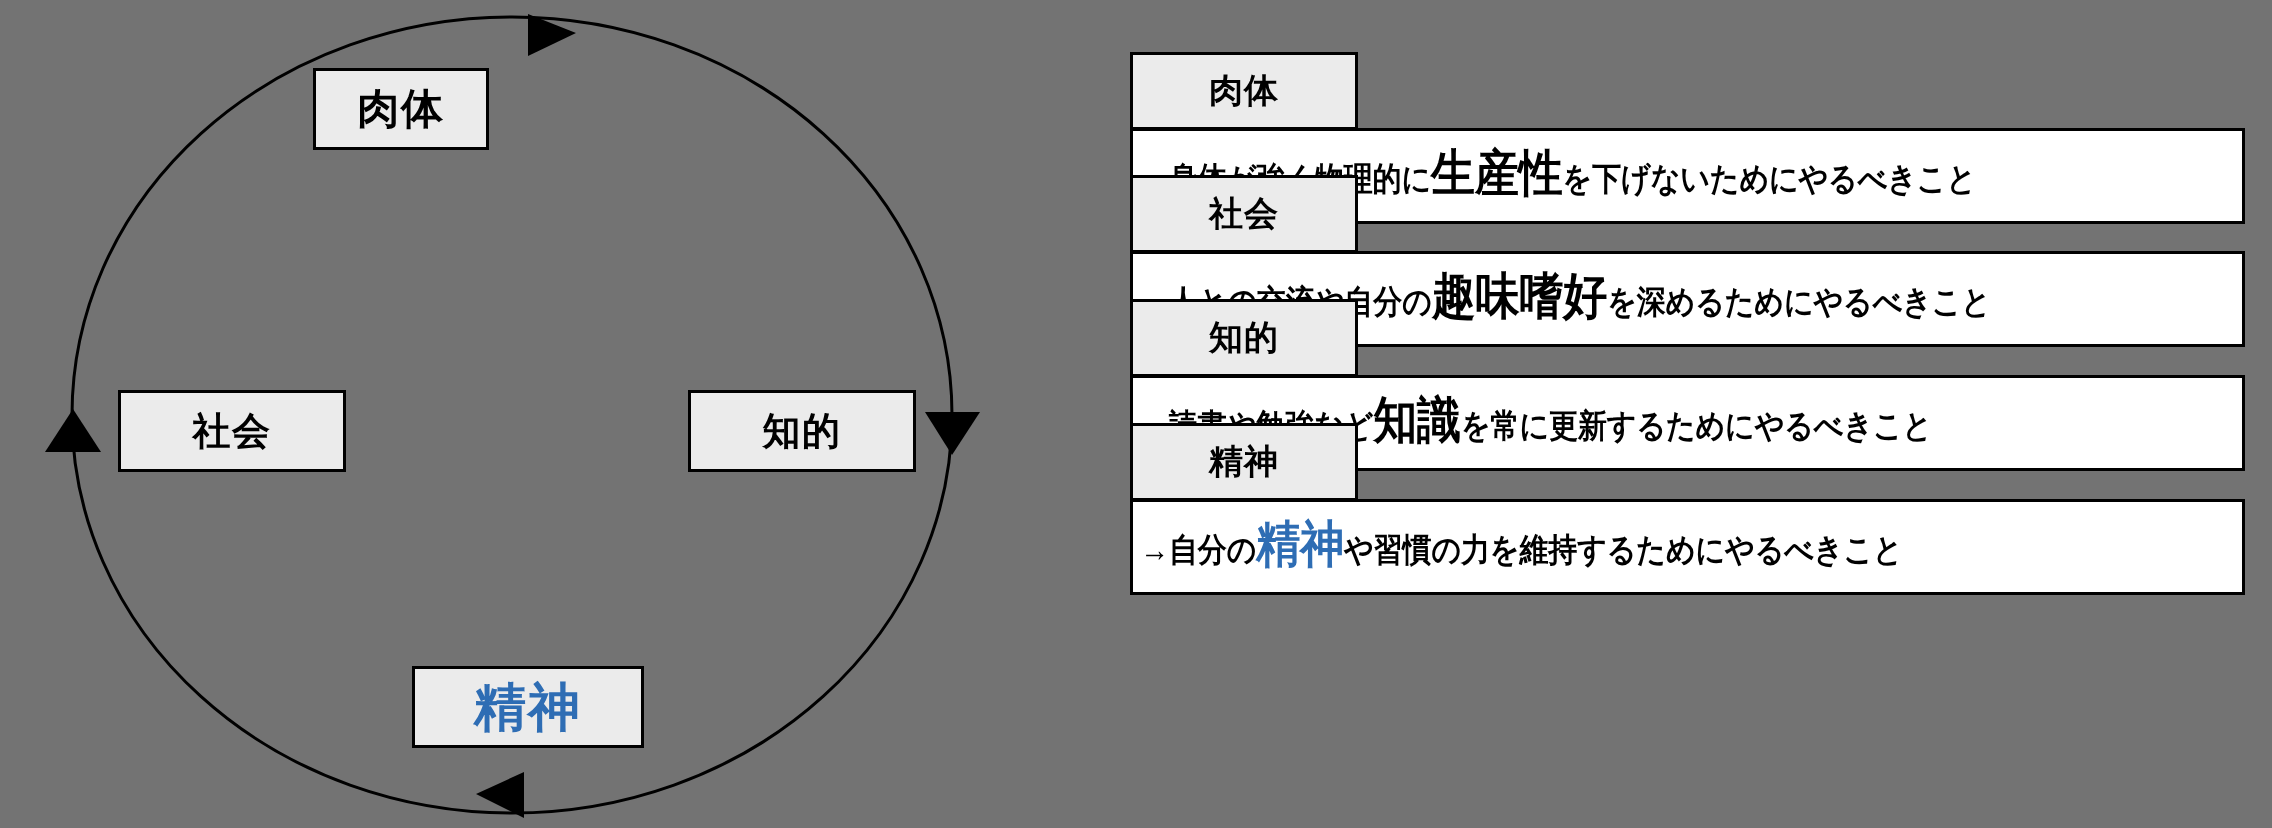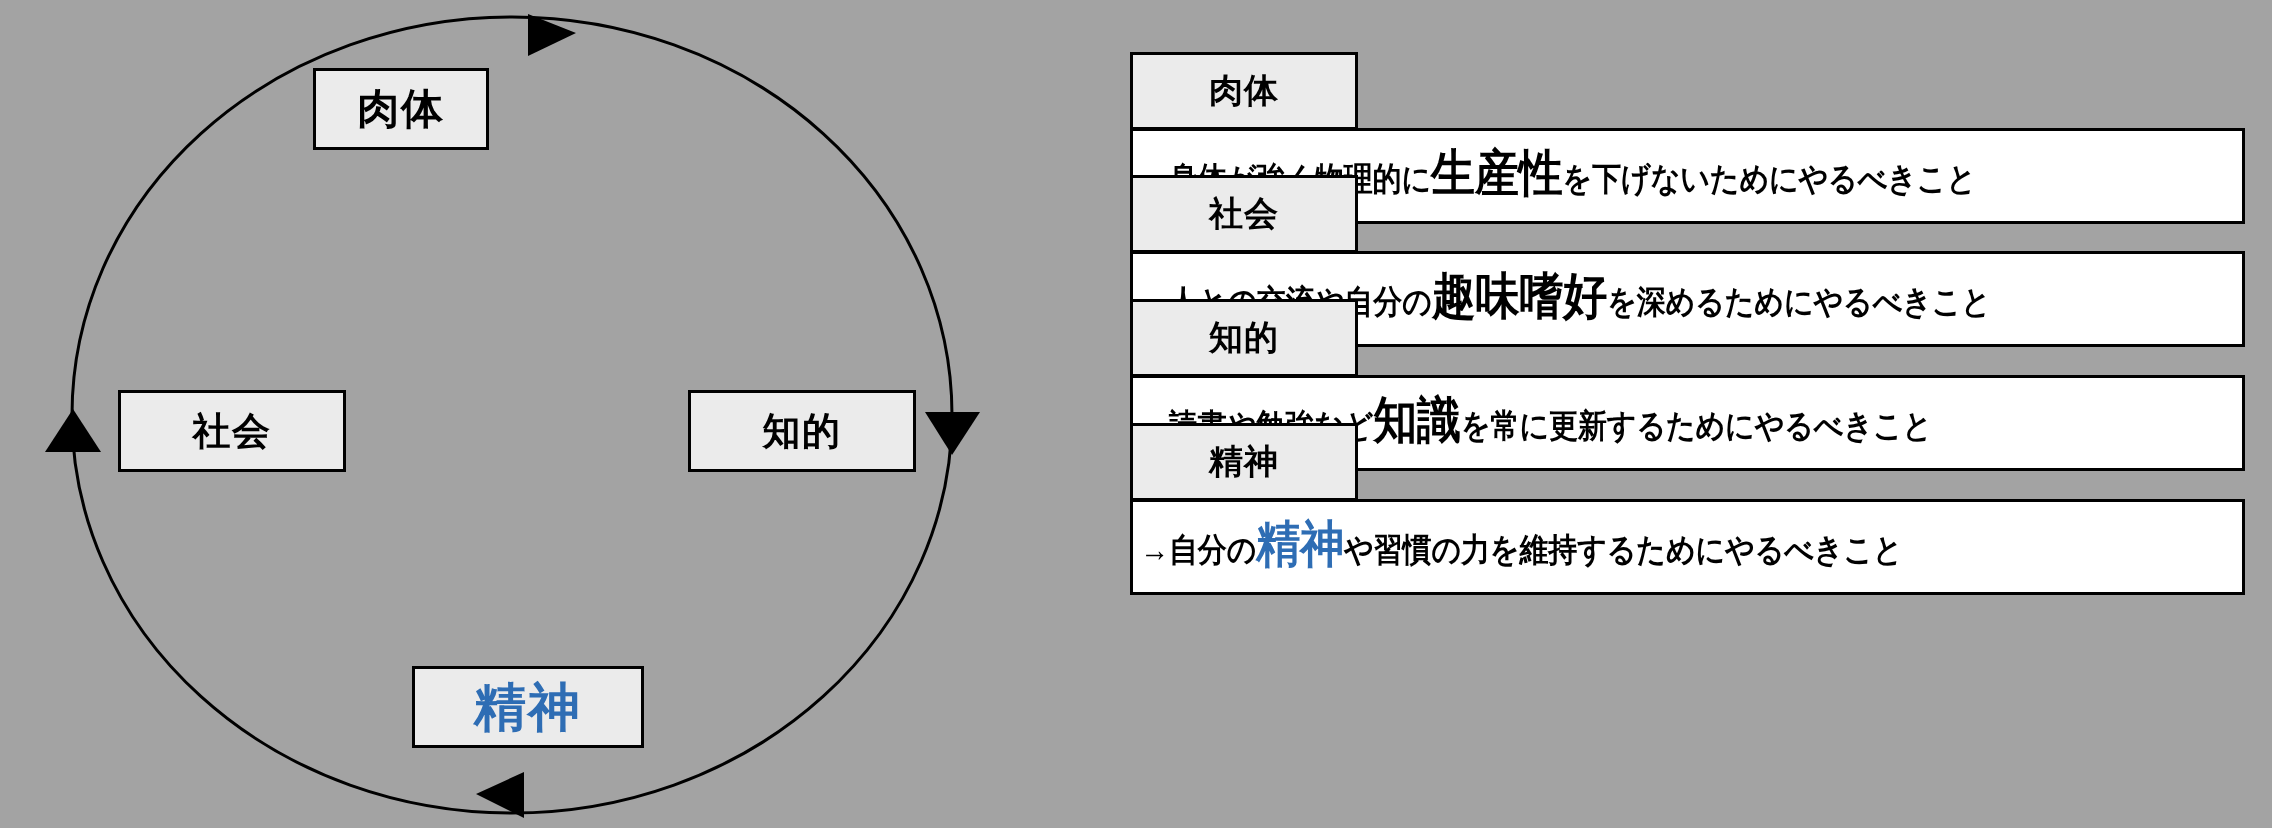--- a/index.html
+++ b/index.html
@@ -8,21 +8,21 @@
     background: #ffffff;
   }
   body {
     font-family: "Liberation Sans", "DejaVu Sans", sans-serif;
     -webkit-font-smoothing: antialiased;
   }
   #canvas {
     position: relative;
     width: 2272px;
     height: 828px;
-    background: #a3a3a3;
+    background: #737373;
     overflow: hidden;
   }
 
   
   #cycle-diagram {
     position: absolute;
     left: 0;
     top: 0;
     width: 1010px;
     height: 828px;

